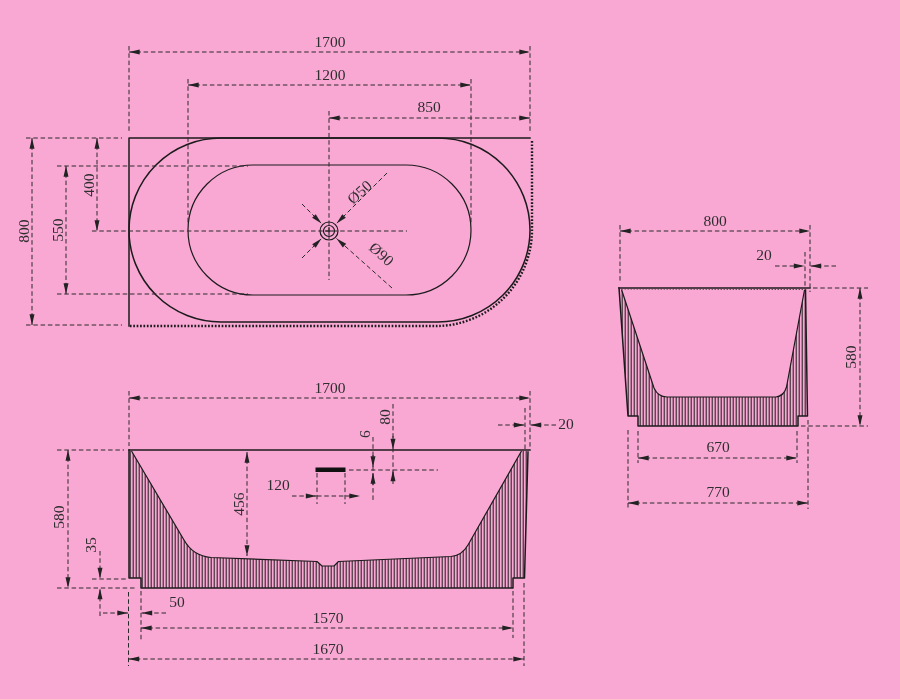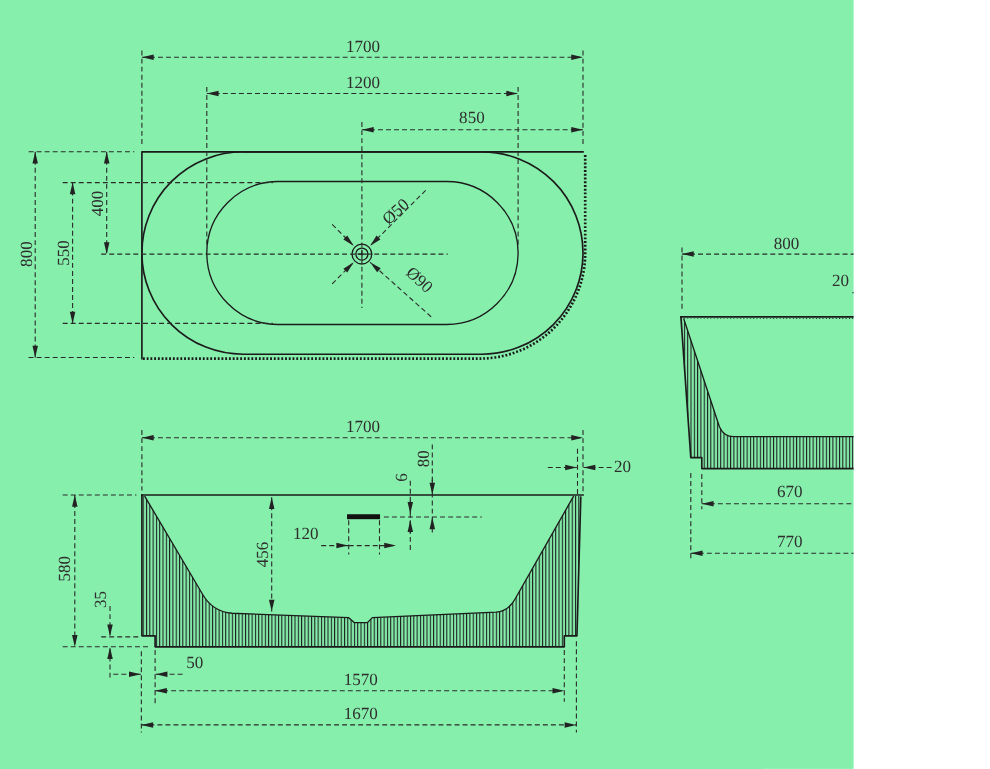--- a/index.html
+++ b/index.html
@@ -1,16 +1,16 @@
 <!DOCTYPE html>
 <html><head>
 <meta charset="utf-8">
 <style>
   html,body{margin:0;padding:0;background:#fff;}
-  .sheet{position:relative;width:776px;height:699px;background:#86efac;overflow:hidden;}
+  .sheet{position:relative;width:900px;height:699px;background:#f9a8d4;overflow:hidden;}
   svg text{font-family:"Liberation Serif","DejaVu Serif",serif;font-size:15.5px;fill:#2e2e2e;}
   .t{text-anchor:middle;}
   .s{stroke:#1b1b1b;stroke-width:1.5;fill:none;stroke-linejoin:round;stroke-linecap:square;}
   .s2{stroke:#1b1b1b;stroke-width:1.2;fill:none;stroke-linejoin:round;}
   .d{stroke:#2a2a2a;stroke-width:1;fill:none;stroke-dasharray:4.5 2.8;}
   .a{stroke:#2a2a2a;stroke-width:1;fill:none;stroke-dasharray:4.5 2.8;}
   .serr{stroke:#1b1b1b;stroke-width:2.4;fill:none;stroke-dasharray:1.7 1.7;}
 </style>
 </head>
 <body>

